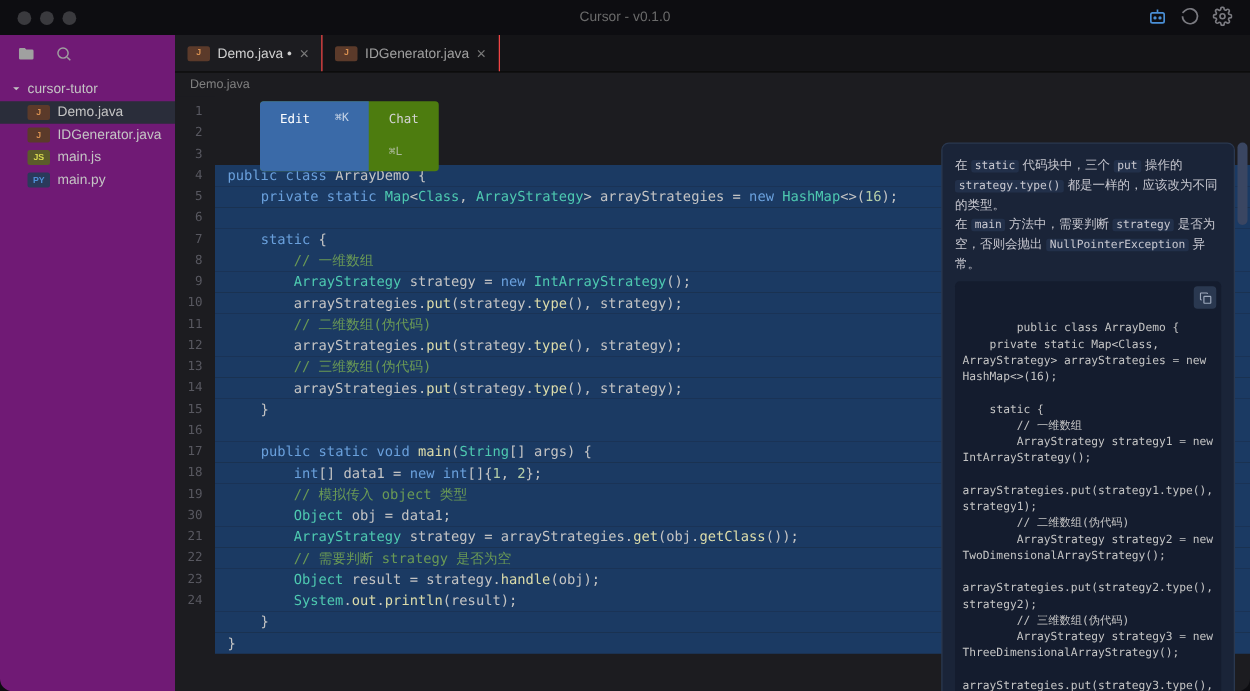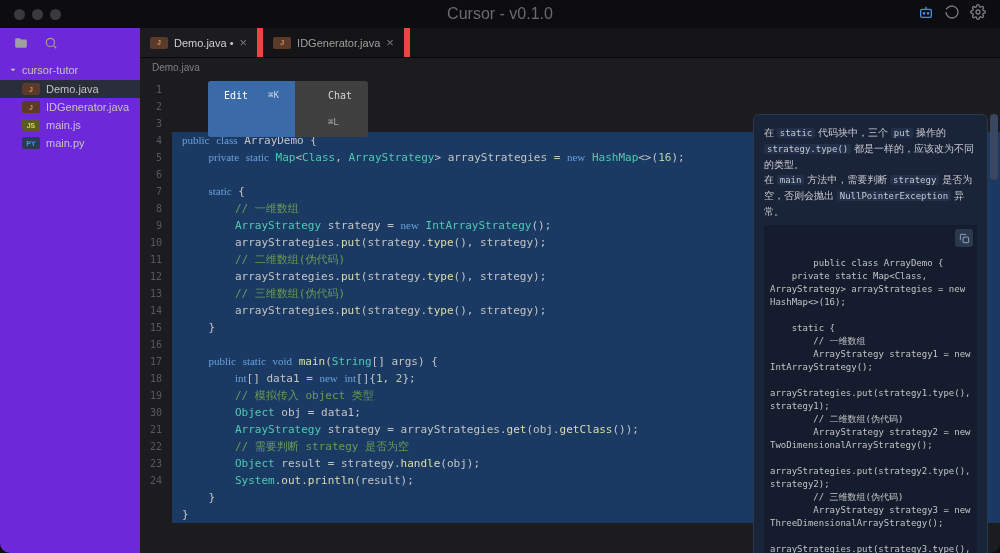--- a/index.html
+++ b/index.html
@@ -1,48 +1,48 @@
 <!DOCTYPE html>
 <html><head>
 <meta charset="utf-8">
 <style>
 * { margin:0; padding:0; box-sizing:border-box; }
 body { width:1000px; height:553px; background:#0d0d11; font-family:-apple-system,"SF Pro","Segoe UI",sans-serif; font-size:11px; color:#b4b4b4; overflow:hidden; border-radius:10px; }
-.titlebar { height:28px; display:flex; align-items:center; padding:0 14px; position:relative; font-size:16px; color:#6b6b6b; }
+.titlebar { height:28px; display:flex; align-items:center; padding:0 14px; position:relative; font-size:11px; color:#6b6b6b; }
 .traffic { display:flex; gap:7px; }
 .dot { width:11px; height:11px; border-radius:50%; background:#3a3a3e; }
 .title-center { position:absolute; left:50%; transform:translateX(-50%); }
 .title-icons { position:absolute; right:14px; display:flex; gap:10px; color:#7a7a80; }
 .title-icons svg { width:16px; height:16px; }
 .bot { color:#4a8fd6; }
 .shell { display:flex; height:525px; }
-.sidebar { width:140px; background:#6d28d9; display:flex; flex-direction:column; }
+.sidebar { width:140px; background:#701a75; display:flex; flex-direction:column; }
 .side-top { display:flex; align-items:center; gap:16px; padding:8px 14px; color:#a0a0a0; }
 .side-top svg { width:14px; height:14px; }
 .folder-hdr { display:flex; align-items:center; gap:4px; padding:4px 8px; font-size:11px; color:#c4c4c4; }
 .chev { width:10px; height:10px; }
 .file { display:flex; align-items:center; gap:6px; padding:3px 6px 3px 22px; font-size:11px; color:#c4c4c4; cursor:pointer; }
 .file.active { background:#2a2d3a; }
 .file-ico { width:18px; height:12px; border-radius:2px; font-size:7px; font-weight:700; display:flex; align-items:center; justify-content:center; }
 .ico-j { background:#5b3a2a; color:#d89050; }
 .ico-js { background:#5b5b2a; color:#d8d850; }
 .ico-py { background:#2a3a5b; color:#5090d8; }
 .main { flex:1; display:flex; flex-direction:column; background:#1c1c20; position:relative; }
 .tabbar { display:flex; height:30px; background:#141417; border-bottom:1px solid #0a0a0a; }
-.tab { display:flex; align-items:center; gap:6px; padding:0 10px; font-size:11px; color:#a0a0a0; border-right:6px solid #ef4444; cursor:pointer; }
+.tab { display:flex; align-items:center; gap:6px; padding:0 10px; font-size:11px; color:#a0a0a0; border-right:1px solid #ef4444; cursor:pointer; }
 .tab.active { background:#1c1c20; color:#d0d0d0; }
 .tab-x { color:#7a7a7a; font-size:13px; }
 .crumb { padding:4px 12px; font-size:10px; color:#808080; }
 .editor-wrap { flex:1; display:flex; overflow:hidden; position:relative; }
 .gutter { width:32px; background:#1c1c20; text-align:right; padding-right:10px; padding-top:4px; font-family:Menlo,Consolas,monospace; font-size:10px; line-height:17px; color:#585860; }
 .code { flex:1; padding-top:4px; font-family:Menlo,Consolas,monospace; font-size:11px; line-height:17px; white-space:pre; color:#c4c4c4; overflow:hidden; position:relative; }
 .sel { background:#1b3a63; display:block; }
 .cl { display:block; height:17px; padding-left:10px; }
-.k { color:#6aa0dc;font-family:Liberation Serif, serif; } .t { color:#4ec9b0; } .c { color:#6a9955; } .n { color:#b5cea8; } .f { color:#dcdcaa; }
-.popup { position:absolute; top:4px; left:36px; display:flex; background:#404040; border-radius:3px; font-size:10px; z-index:5;gap:17px; }
+.k { color:#6aa0dc; } .t { color:#4ec9b0; } .c { color:#6a9955; } .n { color:#b5cea8; } .f { color:#dcdcaa; }
+.popup { position:absolute; top:4px; left:36px; display:flex; background:#4d7c0f; border-radius:3px; font-size:10px; z-index:5; }
 .popup span { padding:3px 8px; cursor:pointer; display:flex; gap:4px; }
 .popup .edit { background:#3a6aa8; border-radius:3px 0 0 3px; color:#fff; }
 .popup .chat { color:#d4d4d4;flex-direction:column; }
 .kbd { opacity:.7; font-size:9px; }
 .ai-pane { position:absolute; right:12px; top:86px; width:235px; background:#1a2438; border:1px solid #2a3850; border-radius:6px; padding:10px; font-size:10px; line-height:15px; color:#c8c8d0; overflow:hidden; }
 .ai-pane .hdr-txt { margin-bottom:6px; }
 .ai-pane code { font-family:Menlo,Consolas,monospace; background:#22304a; padding:0 3px; border-radius:2px; font-size:9px; }
 .ai-code { background:#141c2e; border-radius:4px; padding:6px; font-family:Menlo,Consolas,monospace; font-size:9px; line-height:13px; white-space:pre-wrap; color:#c4c4c4; margin-top:4px; position:relative; }
 .copy-btn { position:absolute; right:4px; top:4px; width:18px; height:18px; background:#2a3850; border-radius:3px; display:flex; align-items:center; justify-content:center; }
 .copy-btn svg { width:11px; height:11px; stroke:#9faabd; }

